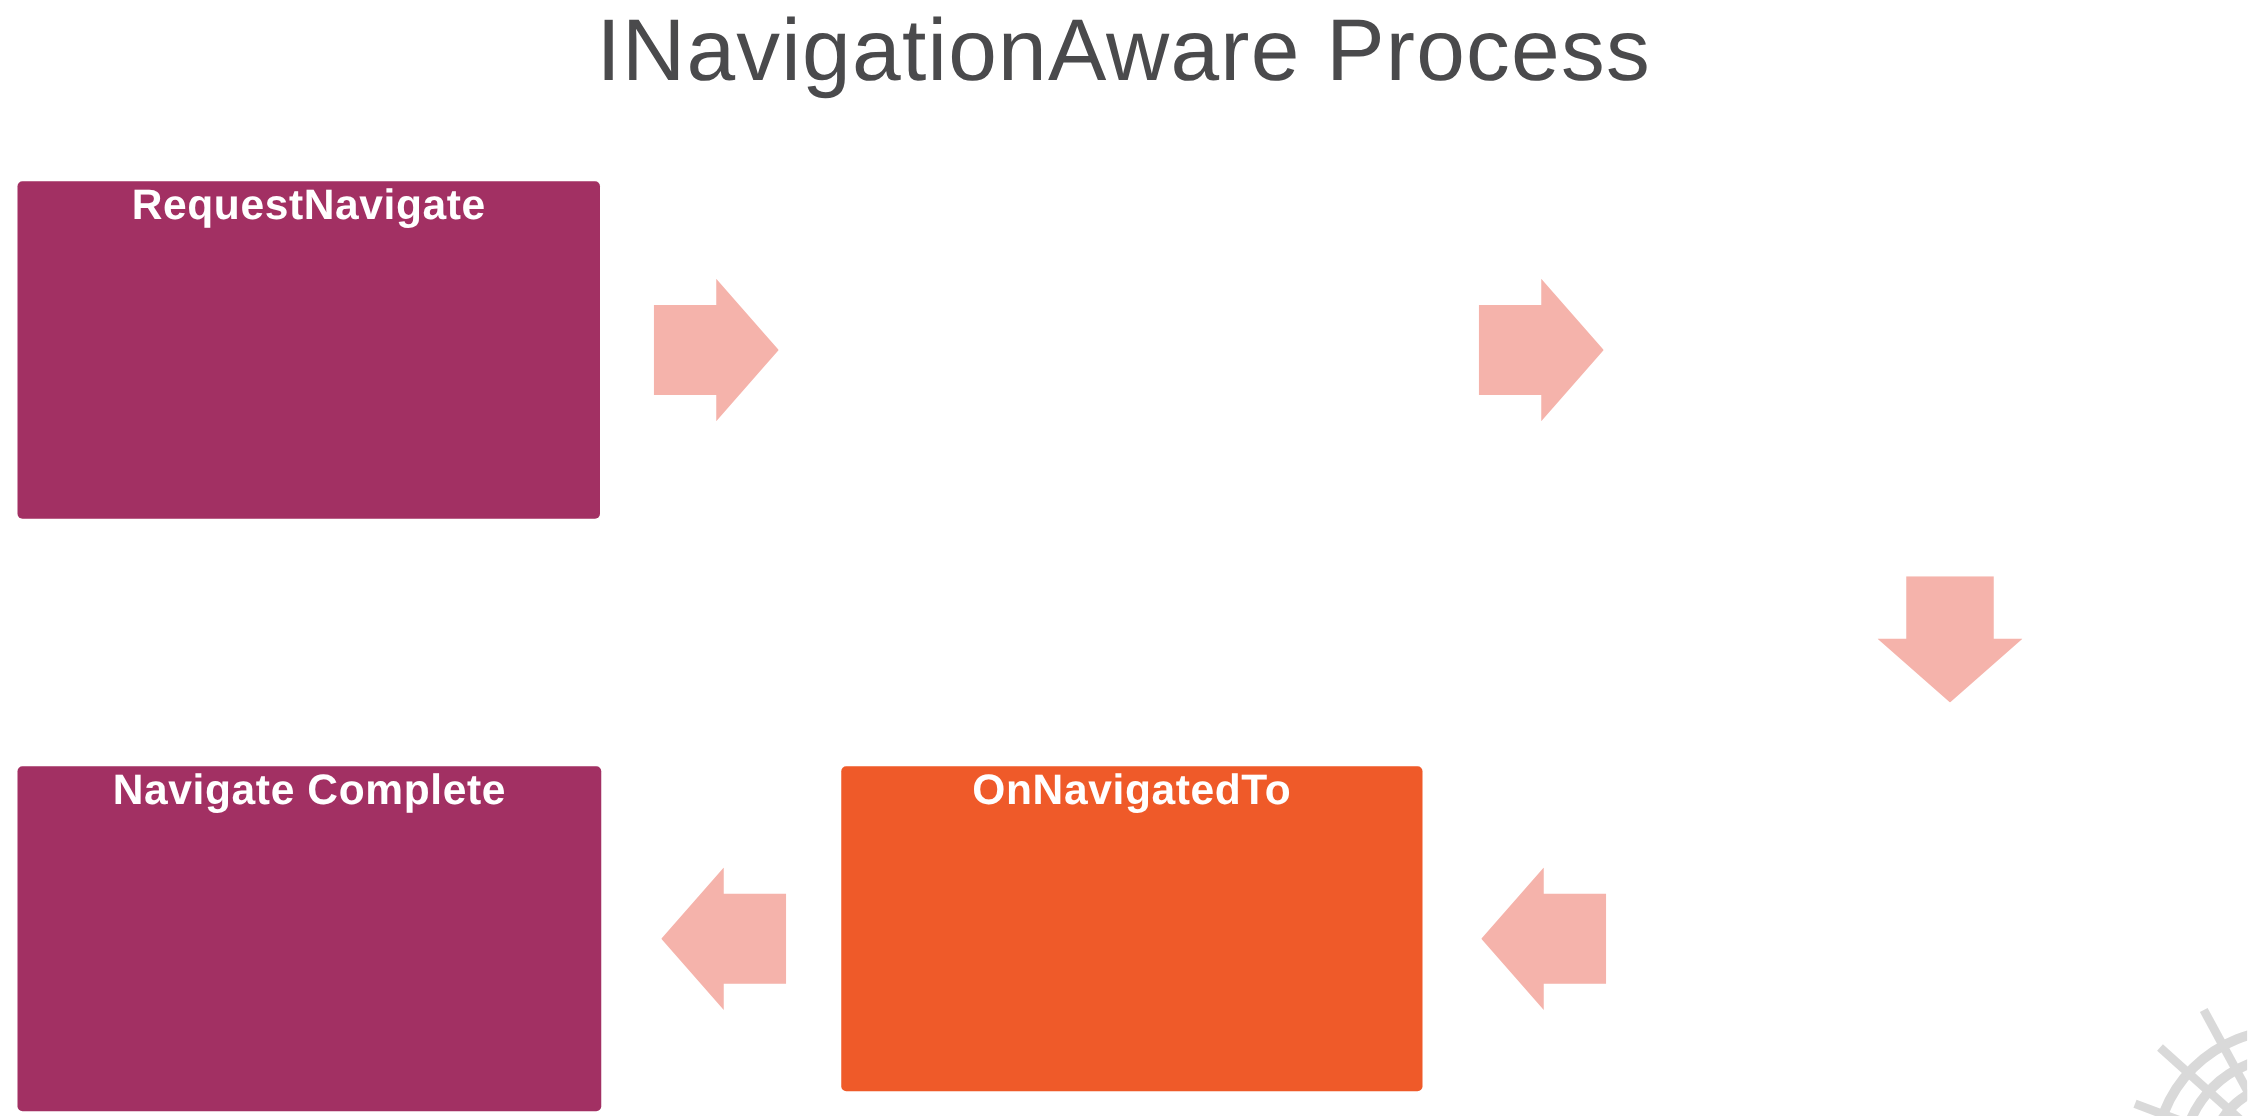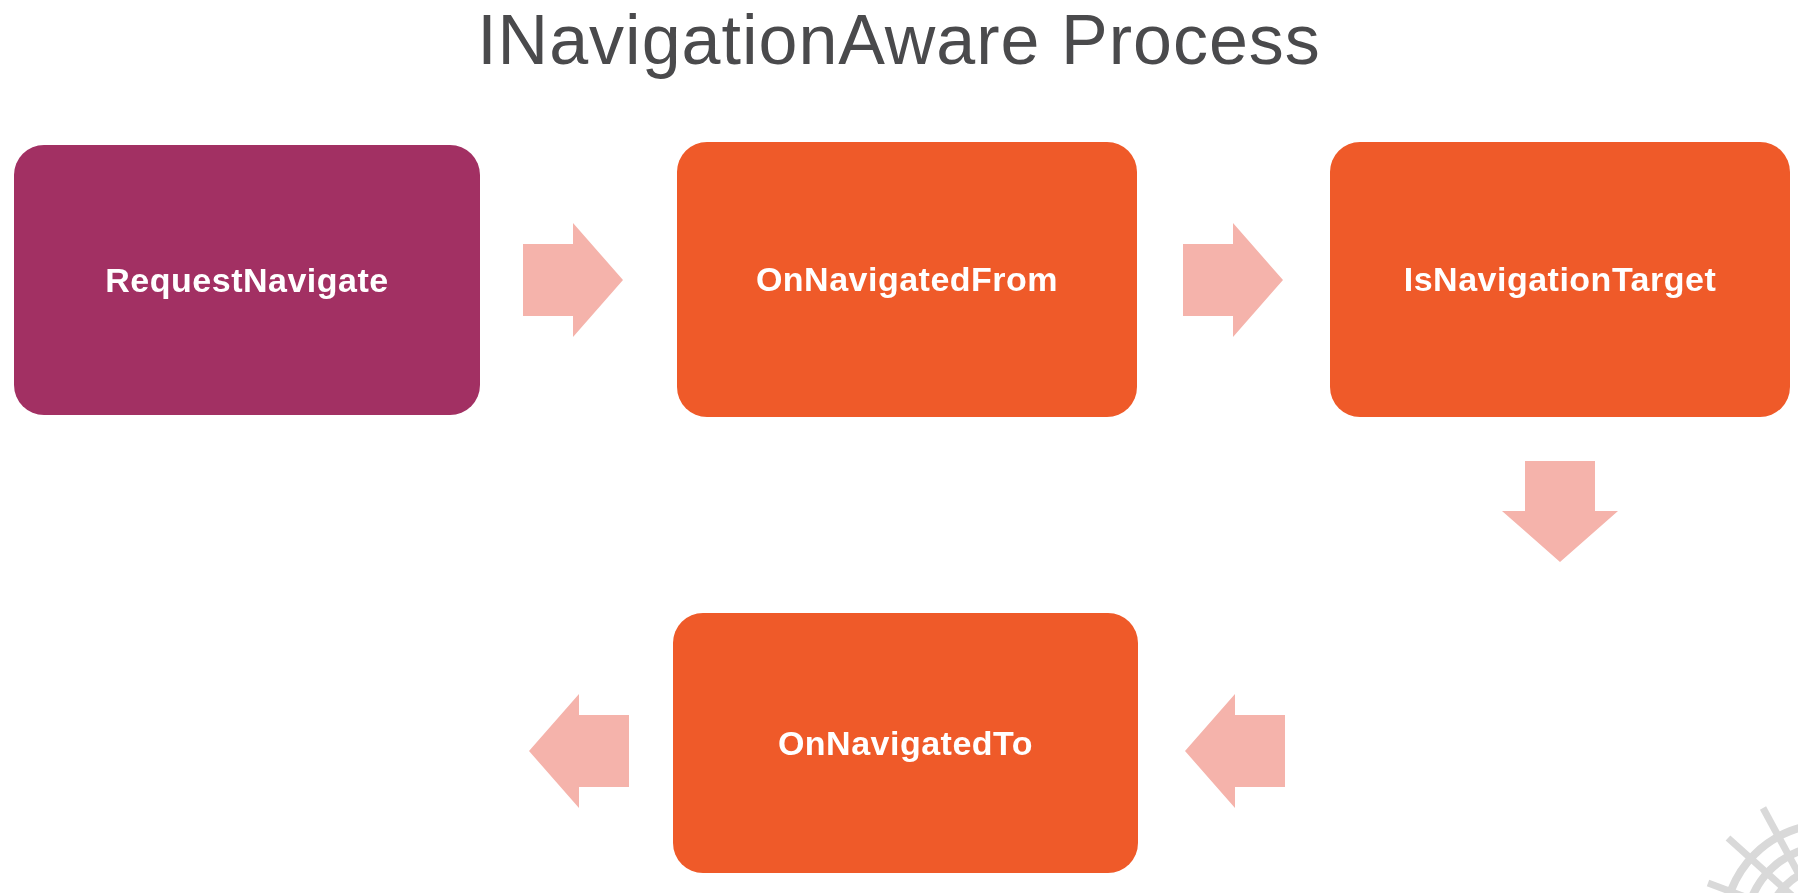--- a/index.html
+++ b/index.html
@@ -16,23 +16,23 @@
     margin:0;
     text-align:center;
     font-size:70px;
     line-height:80px;
     font-weight:100;
     letter-spacing:1px;
     color:var(--title-text,#4a4a4c);
   }
   .node{
     position:absolute;
-    border-radius:30px;
+    border-radius:4px;
     display:flex;
-    align-items:center;
+    align-items:flex-start;
     justify-content:center;
     color:var(--node-text,#ffffff);
     font-size:34px;
     font-weight:700;
     letter-spacing:.5px;
     z-index:2;
     text-align:center;
   }
   .node[data-color="magenta"]{background:var(--magenta,#a23063);}
   .node[data-color="orange"]{background:var(--orange,#ef5a29);}
@@ -76,43 +76,40 @@
   </svg>
 
   <div class="node n1" data-color="magenta">
     <span>RequestNavigate</span>
   </div>
 
   <svg class="arrow a1" width="100" height="114" viewBox="0 0 100 114">
     <polygon points="0,21 50,21 50,0 100,57 50,114 50,93 0,93"></polygon>
   </svg>
 
-  <div class="node n2" data-color="orange">
-    <span>OnNavigatedFrom</span>
-  </div>
 
   <svg class="arrow a2" width="100" height="114" viewBox="0 0 100 114">
     <polygon points="0,21 50,21 50,0 100,57 50,114 50,93 0,93"></polygon>
   </svg>
 
-  <div class="node n3" data-color="orange">
-    <span>IsNavigationTarget</span>
-  </div>
 
   <svg class="arrow a3" width="116" height="101" viewBox="0 0 116 101">
     <polygon points="23,0 93,0 93,50 116,50 58,101 0,50 23,50"></polygon>
   </svg>
 
 
   <svg class="arrow a4" width="100" height="114" viewBox="0 0 100 114">
     <polygon points="100,21 50,21 50,0 0,57 50,114 50,93 100,93"></polygon>
   </svg>
 
   <div class="node n5" data-color="orange">
     <span>OnNavigatedTo</span>
   </div>
 
   <svg class="arrow a5" width="100" height="114" viewBox="0 0 100 114">
     <polygon points="100,21 50,21 50,0 0,57 50,114 50,93 100,93"></polygon>
   </svg>
 
+  <div class="node n6" data-color="magenta">
+    <span>Navigate Complete</span>
+  </div>
 
 </div>
 
 </body></html>

